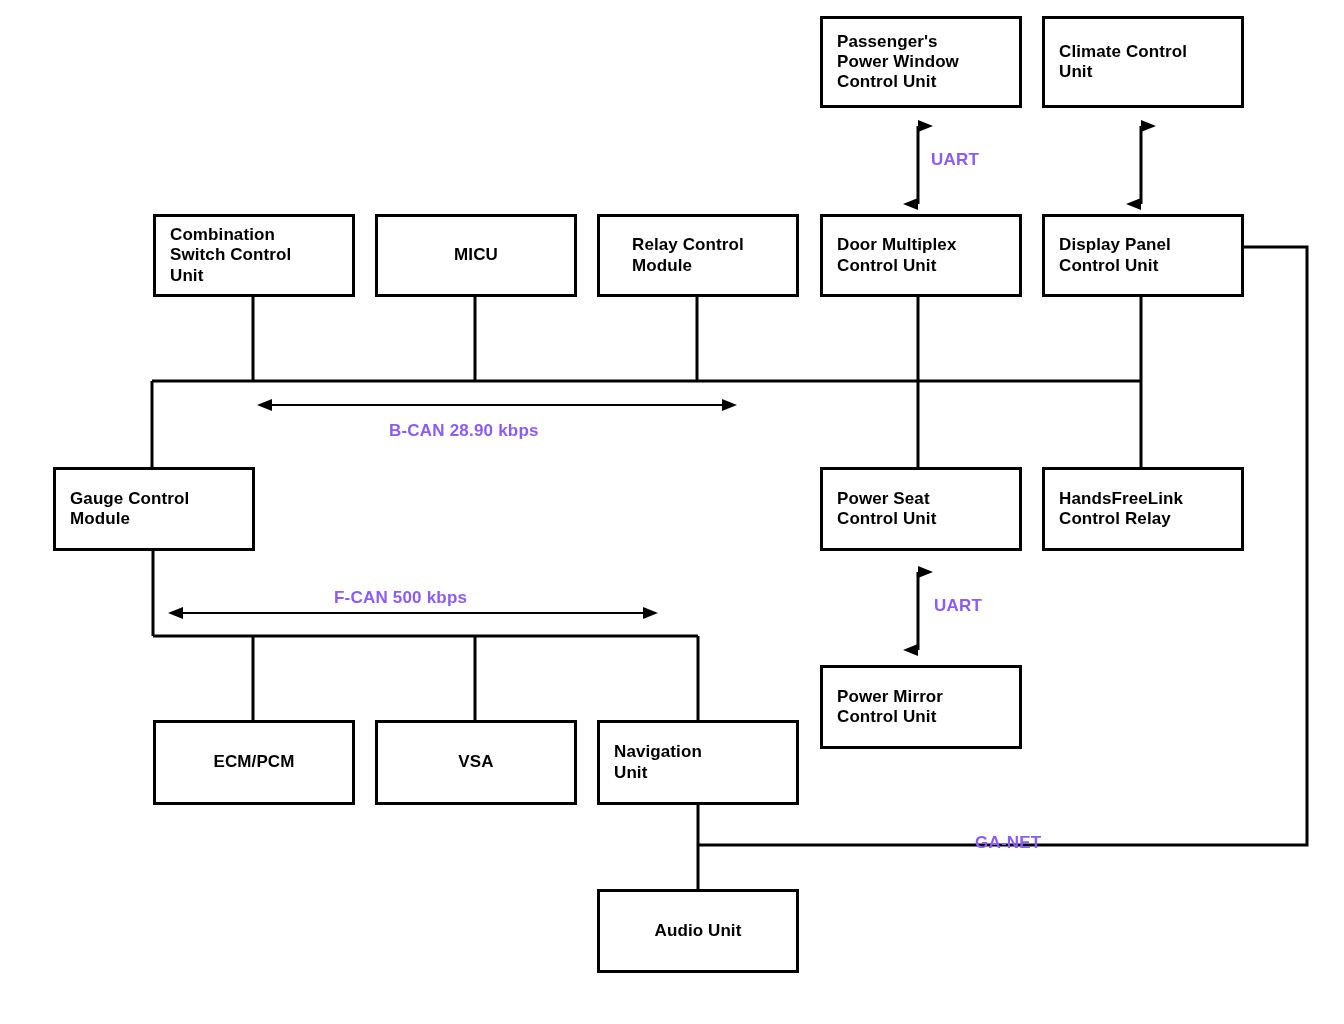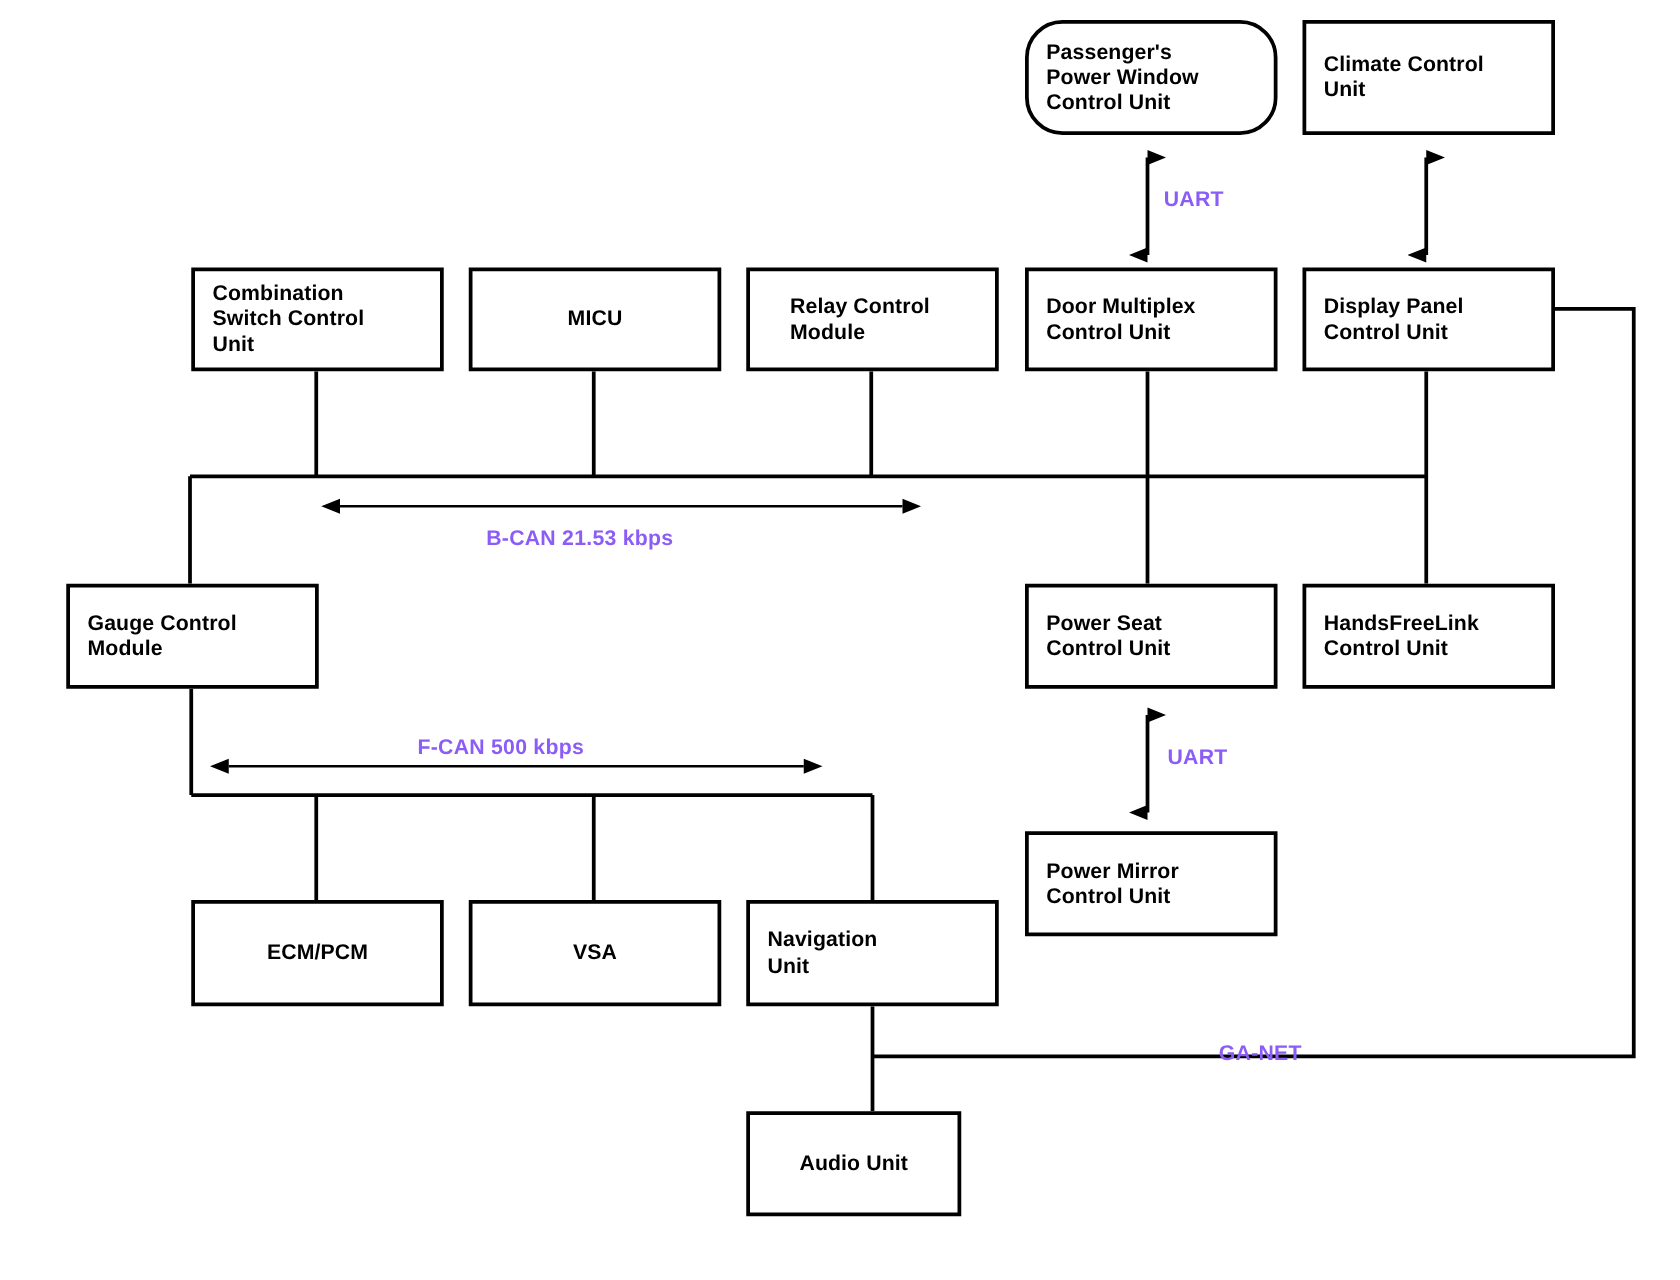--- a/index.html
+++ b/index.html
@@ -64,21 +64,21 @@
 
       <path d="M918,126 L918,204" marker-start="url(#ahU)" marker-end="url(#ahD)"></path>
       <path d="M1141,126 L1141,204" marker-start="url(#ahU)" marker-end="url(#ahD)"></path>
       <path d="M918,572 L918,650" marker-start="url(#ahU)" marker-end="url(#ahD)"></path>
 
       <path d="M272,405 L722,405" stroke-width="2" marker-start="url(#ahL)" marker-end="url(#ahR)"></path>
       <path d="M183,613 L643,613" stroke-width="2" marker-start="url(#ahL)" marker-end="url(#ahR)"></path>
     </g>
   </svg>
 
-  <div class="node pad" style="left:820px;top:16px;width:202px;height:92px;border-radius:30px;">
+  <div class="node pad" style="left:820px;top:16px;width:202px;height:92px;">
     <span class="nlabel">Passenger's
 Power Window
 Control Unit</span>
   </div>
 
   <div class="node pad" style="left:1042px;top:16px;width:202px;height:92px;">
     <span class="nlabel">Climate Control
 Unit</span>
   </div>
 
@@ -112,46 +112,46 @@
 Module</span>
   </div>
 
   <div class="node pad" style="left:820px;top:467px;width:202px;height:84px;justify-content:center;">
     <span class="nlabel">Power Seat
 Control Unit</span>
   </div>
 
   <div class="node pad" style="left:1042px;top:467px;width:202px;height:84px;">
     <span class="nlabel">HandsFreeLink
-Control Unit</span>
+Control Relay</span>
   </div>
 
   <div class="node pad" style="left:820px;top:665px;width:202px;height:84px;">
     <span class="nlabel">Power Mirror
 Control Unit</span>
   </div>
 
   <div class="node ctr" style="left:375px;top:720px;width:202px;height:85px;">
     <span class="nlabel">VSA</span>
   </div>
 
   <div class="node ctr" style="left:153px;top:720px;width:202px;height:85px;">
     <span class="nlabel">ECM/PCM</span>
   </div>
 
   <div class="node pad" style="left:597px;top:720px;width:202px;height:85px;">
     <span class="nlabel">Navigation
 Unit</span>
   </div>
 
-  <div class="node ctr" style="left:597px;top:889px;width:172px;height:84px;">
+  <div class="node ctr" style="left:597px;top:889px;width:202px;height:84px;">
     <span class="nlabel">Audio Unit</span>
   </div>
 
-  <div class="buslabel" style="left:389px;top:421px;">B-CAN 21.53 kbps</div>
+  <div class="buslabel" style="left:389px;top:421px;">B-CAN 28.90 kbps</div>
 
   <div class="buslabel" style="left:334px;top:588px;">F-CAN 500 kbps</div>
 
   <div class="buslabel" style="left:931px;top:150px;">UART</div>
 
   <div class="buslabel" style="left:934px;top:596px;">UART</div>
 
   <div class="buslabel" style="left:975px;top:833px;">GA-NET</div>
 
 </div>

